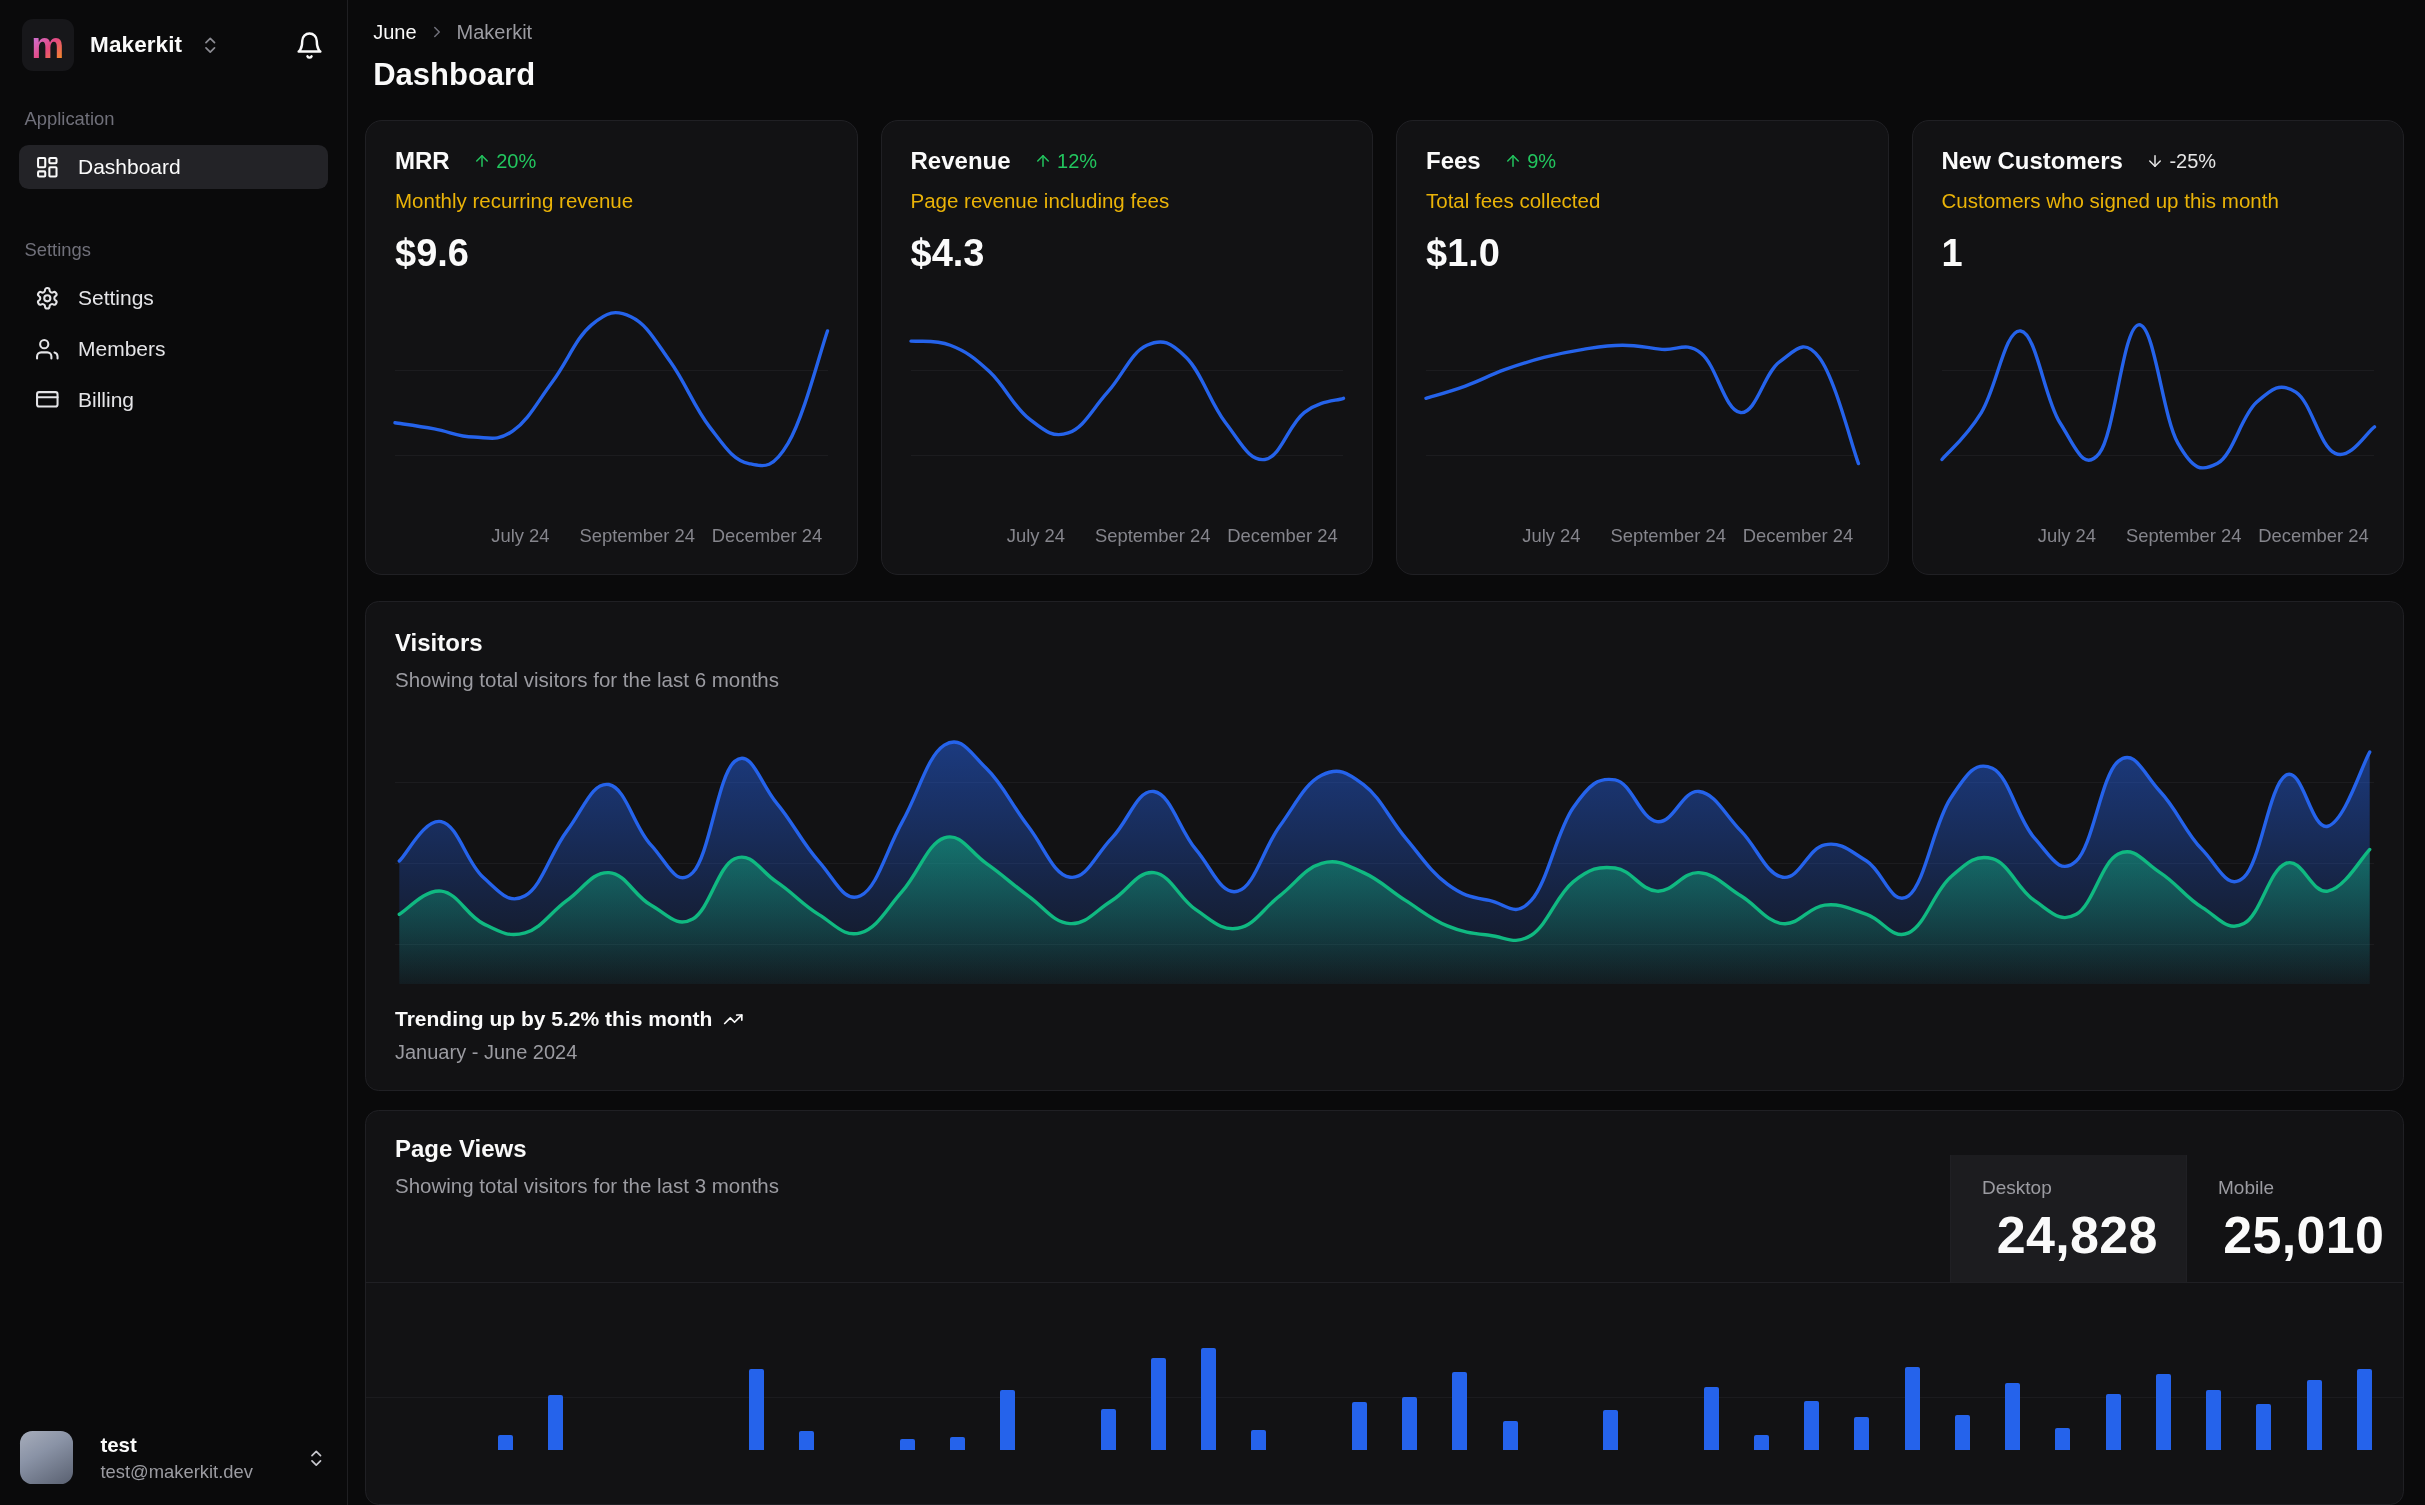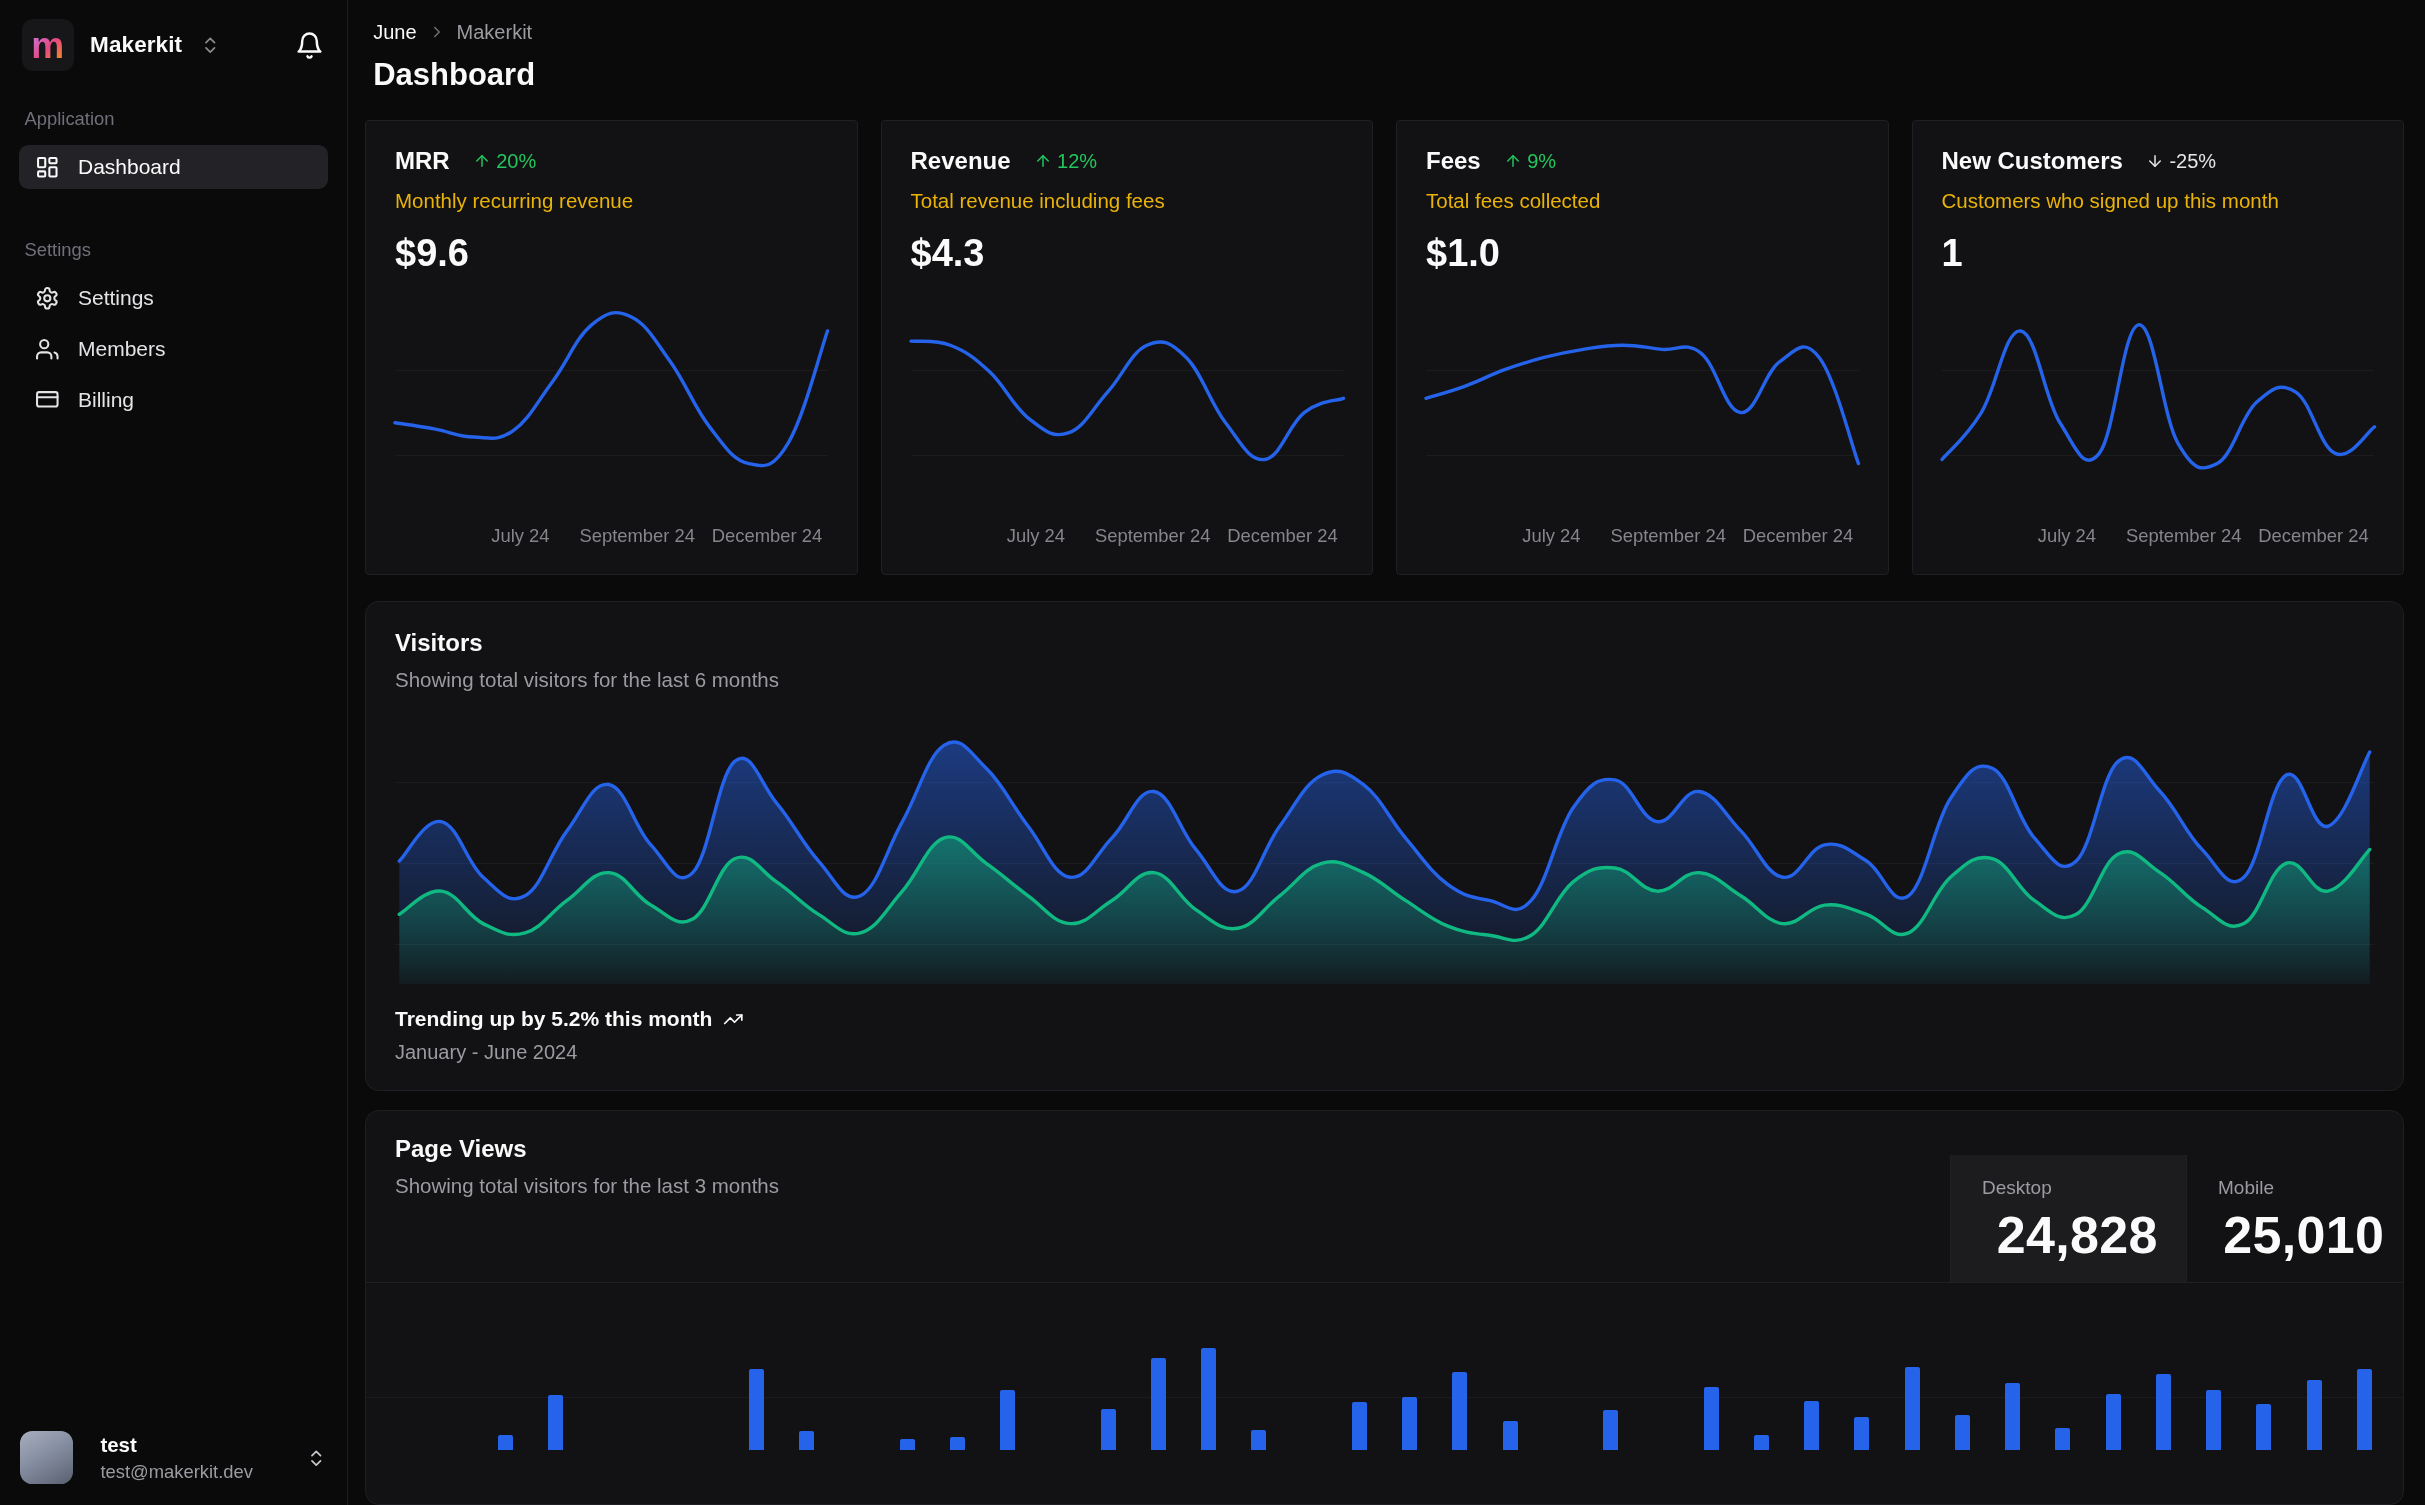--- a/index.html
+++ b/index.html
@@ -44,21 +44,21 @@
   
   .main { flex:1; padding:20.5px 22px 0 17px; overflow:hidden; display:flex; flex-direction:column; }
   .breadcrumb { display:flex; align-items:center; gap:11px; font-size:20px; padding-left:8.2px; }
   .crumb-home { color:#fafafa; }
   .crumb-sep { color:#70707a; display:flex; align-items:center; }
   .crumb-current { color:#9b9ba1; }
   .page-title { font-size:31px; font-weight:700; margin:13.6px 0 27px; padding-left:8.2px; }
 
   
   .stats-row { display:flex; gap:23px; }
-  .stat-card { flex:1; height:455px; background:#121214; border:0.7px solid #202024; border-radius:4px;
+  .stat-card { flex:1; height:455px; background:#121214; border:0.7px solid #202024; border-radius:17px;
                padding:26px 29px 18px; display:flex; flex-direction:column; }
   .stat-head { display:flex; align-items:center; gap:23px; }
   .stat-title { font-size:24px; font-weight:700; }
   .badge { display:flex; align-items:center; gap:5.5px; font-size:20px; }
   .badge.up { color:#22c55e; }
   .badge.down { color:#e5e5e5;text-align:center; }
   .stat-desc { font-size:20.5px; color:#eab308; margin-top:13.6px; }
   .stat-value { font-size:38px; font-weight:700; margin-top:19px; }
   .spark-wrap { position:relative; flex:1; margin-top:9.6px; }
   .gridline { position:absolute; left:0; right:0; height:0.7px; background:#1c1c1f; }
@@ -217,21 +217,21 @@
         <div class="stat-head">
           <span class="stat-title">Revenue</span>
           <span class="badge up">
             <svg class="icon" width="18" height="18" viewBox="0 0 24 24" fill="none" stroke="currentColor" stroke-width="2" stroke-linecap="round" stroke-linejoin="round">
                 <path d="M12 19V5"></path>
                 <path d="m5 12 7-7 7 7"></path>
               </svg>
             <span>12%</span>
           </span>
         </div>
-        <div class="stat-desc">Total revenue including fees</div>
+        <div class="stat-desc">Page revenue including fees</div>
         <div class="stat-value">$4.3</div>
         <div class="spark-wrap">
           <div class="gridline" style="top:36%"></div>
             <div class="gridline" style="top:72%"></div>
           <svg viewBox="0 0 636 348">
               <defs></defs>
               <path d="M0,84C11.563636363636364,85.2 34.69090909090909,81 57.81818181818182,90C80.94545454545455,99 92.5090909090909,107.4 115.63636363636364,129C138.76363636363638,150.6 150.32727272727274,180 173.45454545454547,198C196.5818181818182,216 208.14545454545456,226.8 231.27272727272728,219C254.4,211.2 265.9636363636364,184.8 289.0909090909091,159C312.21818181818185,133.2 323.7818181818182,100.2 346.90909090909093,90C370.03636363636366,79.8 381.6,85.19999999999997 404.72727272727275,107.99999999999997C427.8545454545455,130.79999999999998 439.41818181818184,174 462.54545454545456,204C485.6727272727273,234 497.23636363636365,261 520.3636363636364,258C543.4909090909091,255 555.0545454545455,207 578.1818181818182,189C601.309090909091,171 624.4363636363637,172.2 636,168" fill="none" stroke="#2563eb" stroke-width="5" stroke-linecap="round"></path>
             </svg>
         </div>
         <div class="spark-ticks">

